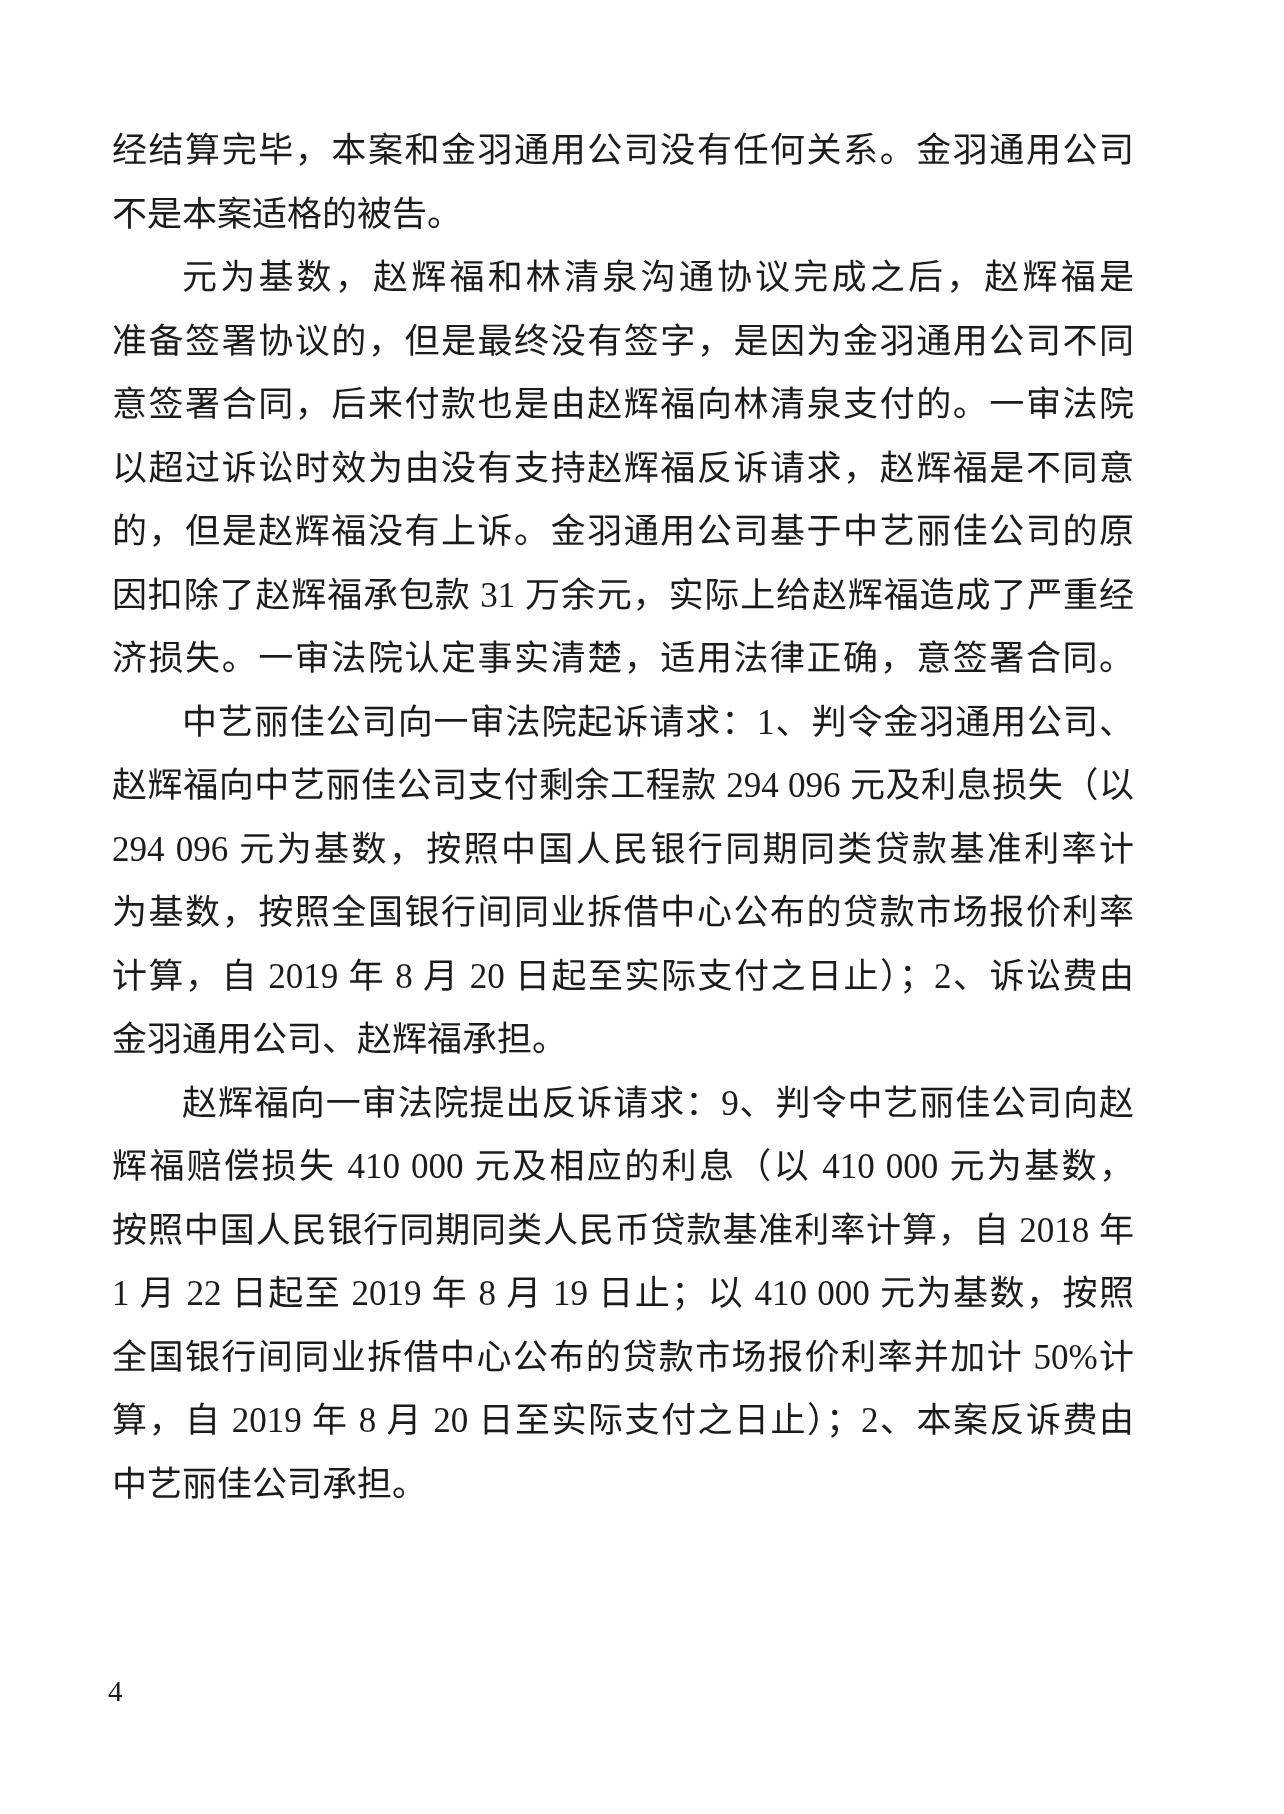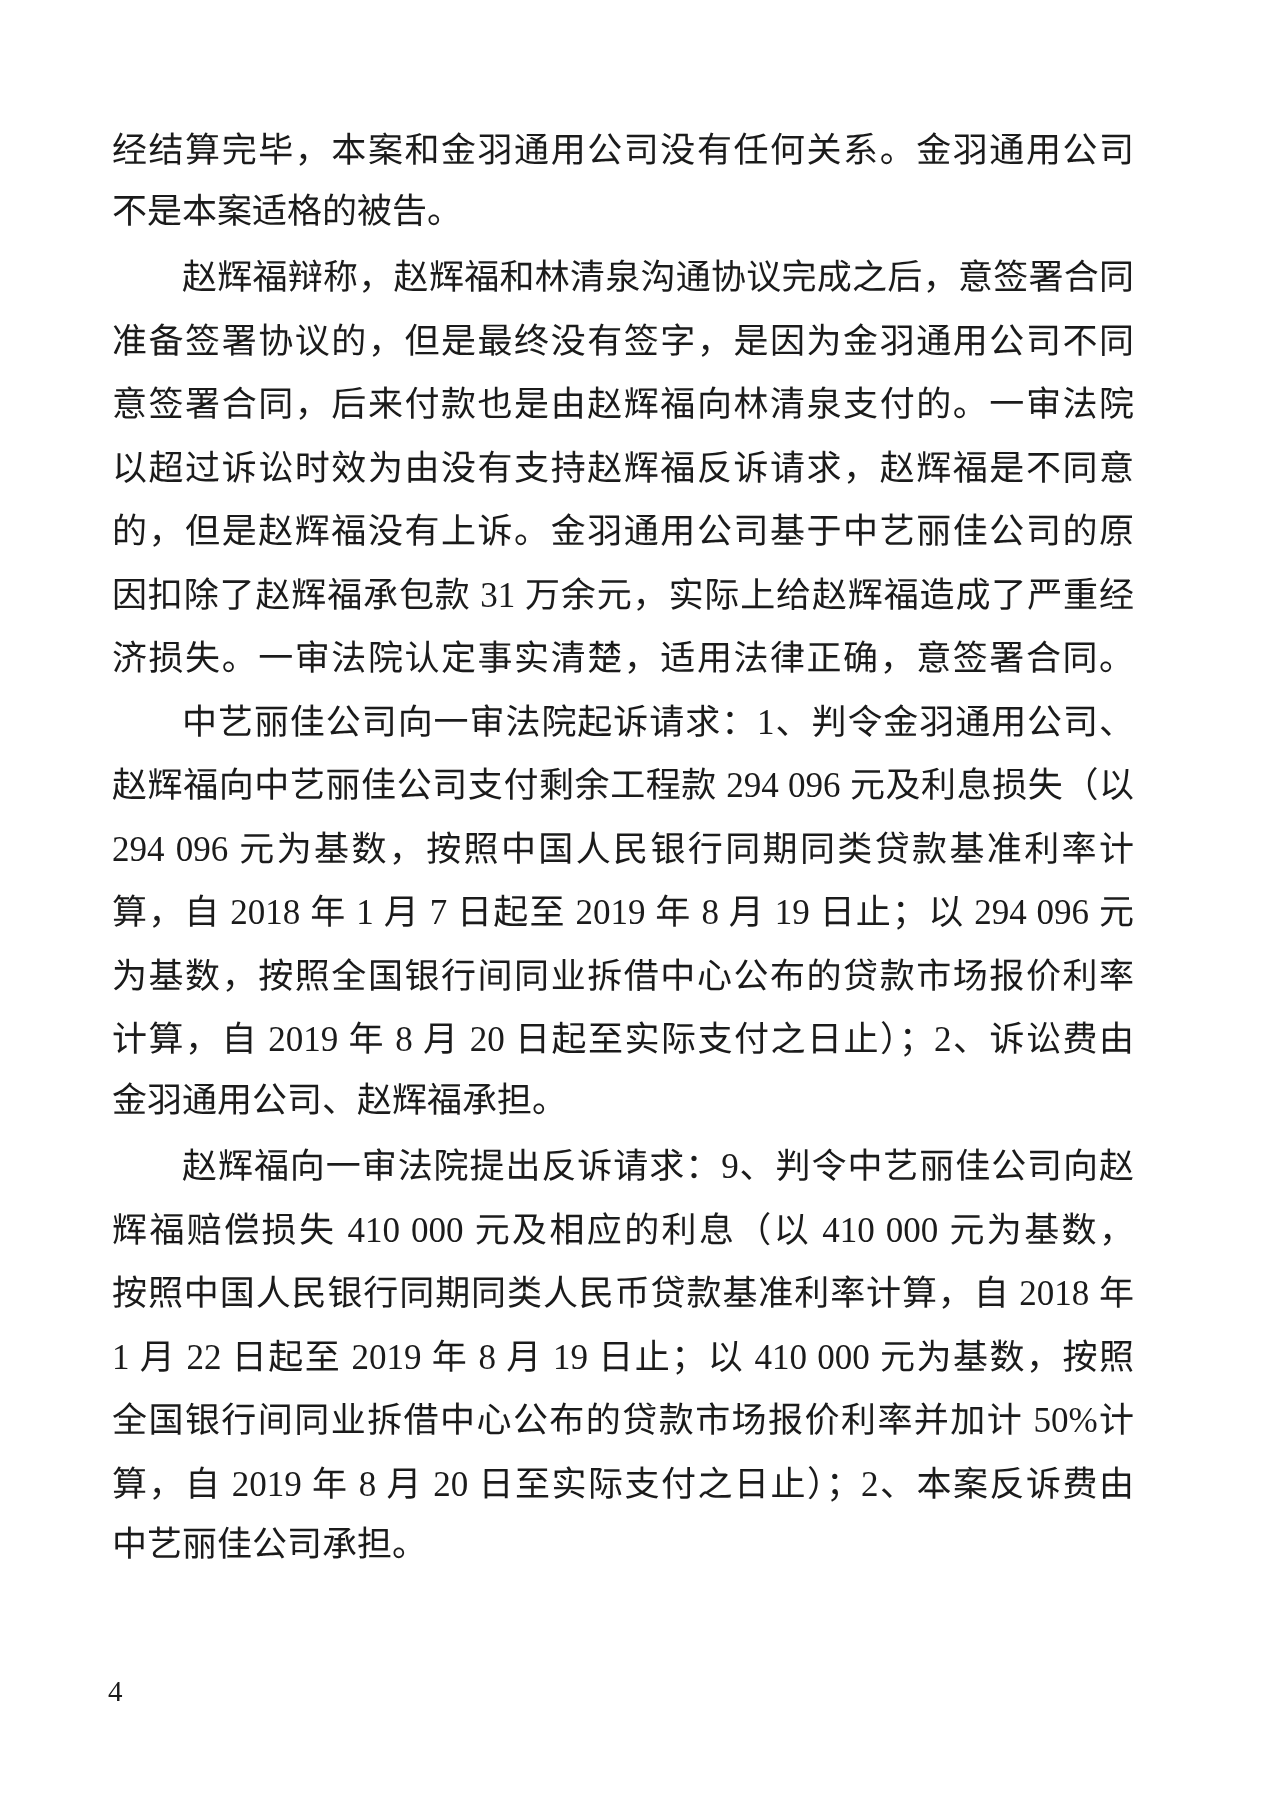--- a/index.html
+++ b/index.html
@@ -32,21 +32,20 @@
   p.line {
     margin: 0;
     padding: 0;
     text-align: justify;
     text-align-last: justify;
     word-break: keep-all;
   }
   p.line.end {
     text-align: right;
     text-align-last: left;
-    font-family: Liberation Mono, monospace;
   }
   p.line.indent {
     text-indent: 70px;
   }
   .page-number {
     position: absolute;
     left: 108px;
     top: 1675px;
     font-size: 29px;
     line-height: 32px;
@@ -59,34 +58,33 @@
 <div class="page">
 
   <main class="text-block">
 
     <section class="paragraph">
       <p class="line fill">经结算完毕，本案和金羽通用公司没有任何关系。金羽通用公司</p>
       <p class="line end">不是本案适格的被告。</p>
     </section>
 
     <section class="paragraph">
-      <p class="line fill indent">赵辉福辩称，赵辉福和林清泉沟通协议完成之后，意签署合同</p>
+      <p class="line fill indent">元为基数，赵辉福和林清泉沟通协议完成之后，赵辉福是</p>
       <p class="line fill">准备签署协议的，但是最终没有签字，是因为金羽通用公司不同</p>
       <p class="line fill">意签署合同，后来付款也是由赵辉福向林清泉支付的。一审法院</p>
       <p class="line fill">以超过诉讼时效为由没有支持赵辉福反诉请求，赵辉福是不同意</p>
       <p class="line fill">的，但是赵辉福没有上诉。金羽通用公司基于中艺丽佳公司的原</p>
       <p class="line fill">因扣除了赵辉福承包款 31 万余元，实际上给赵辉福造成了严重经</p>
       <p class="line fill">济损失。一审法院认定事实清楚，适用法律正确，意签署合同。</p>
     </section>
 
     <section class="paragraph">
       <p class="line fill indent">中艺丽佳公司向一审法院起诉请求：1、判令金羽通用公司、</p>
       <p class="line fill">赵辉福向中艺丽佳公司支付剩余工程款 294 096 元及利息损失（以</p>
       <p class="line fill">294 096 元为基数，按照中国人民银行同期同类贷款基准利率计</p>
-      <p class="line fill">算，自 2018 年 1 月 7 日起至 2019 年 8 月 19 日止；以 294 096 元</p>
       <p class="line fill">为基数，按照全国银行间同业拆借中心公布的贷款市场报价利率</p>
       <p class="line fill">计算，自 2019 年 8 月 20 日起至实际支付之日止）；2、诉讼费由</p>
       <p class="line end">金羽通用公司、赵辉福承担。</p>
     </section>
 
     <section class="paragraph">
       <p class="line fill indent">赵辉福向一审法院提出反诉请求：9、判令中艺丽佳公司向赵</p>
       <p class="line fill">辉福赔偿损失 410 000 元及相应的利息（以 410 000 元为基数，</p>
       <p class="line fill">按照中国人民银行同期同类人民币贷款基准利率计算，自 2018 年</p>
       <p class="line fill">1 月 22 日起至 2019 年 8 月 19 日止；以 410 000 元为基数，按照</p>

